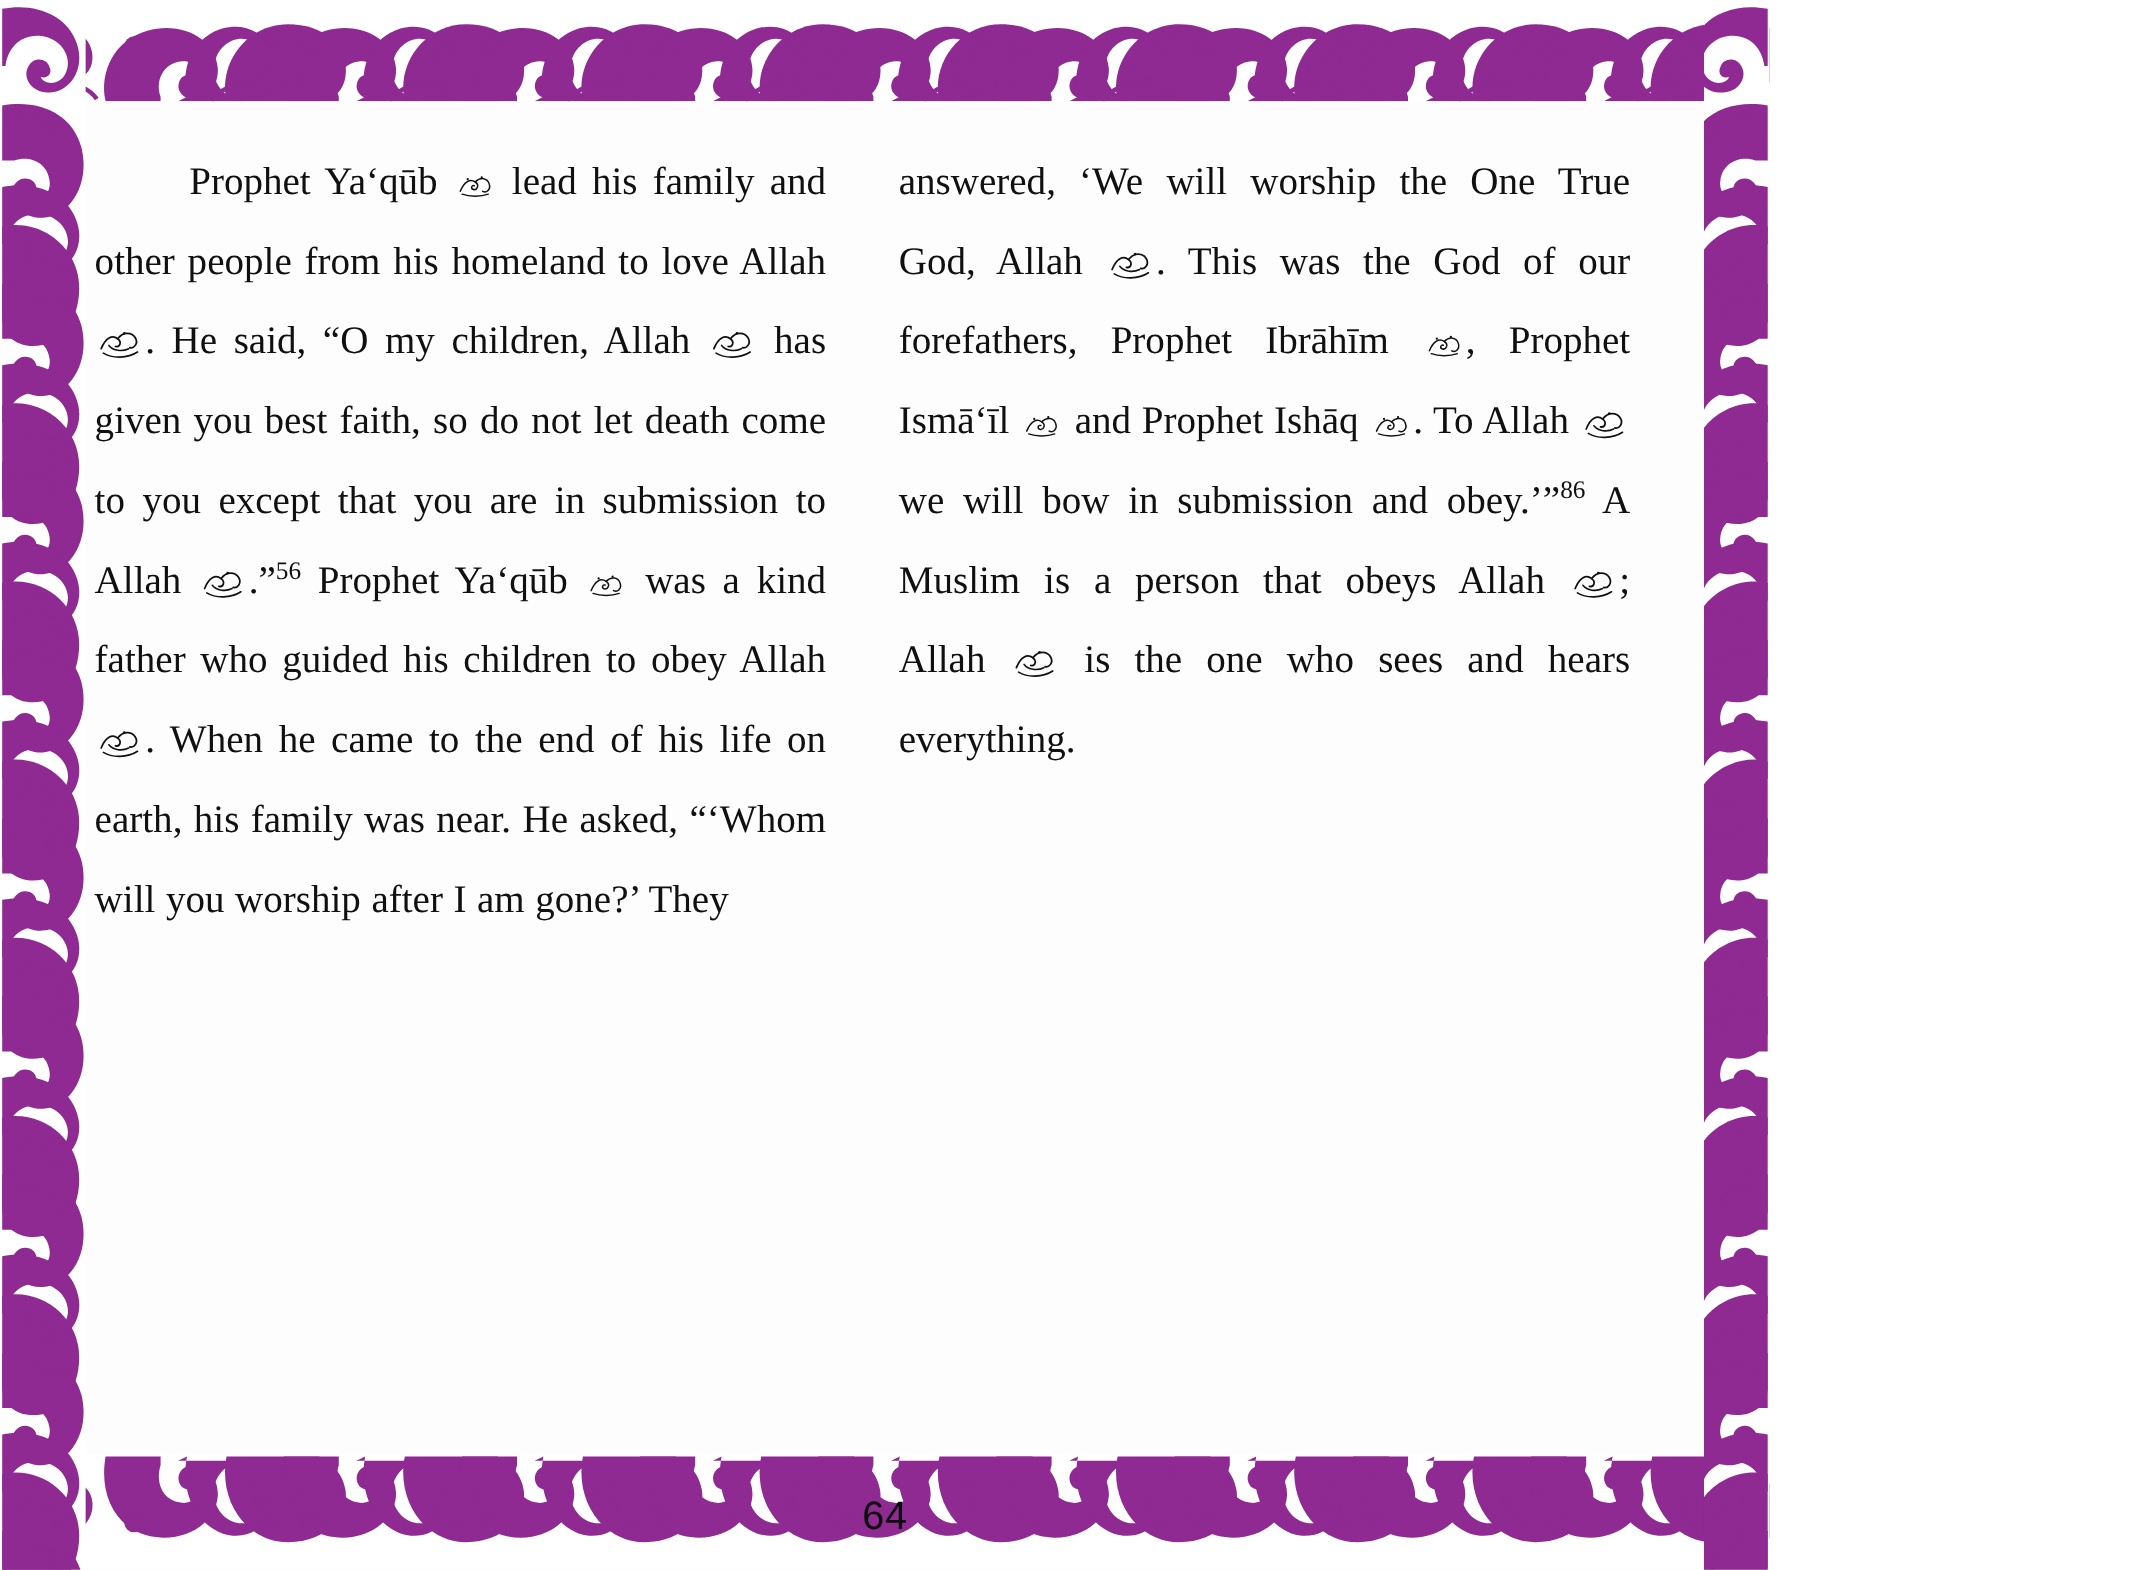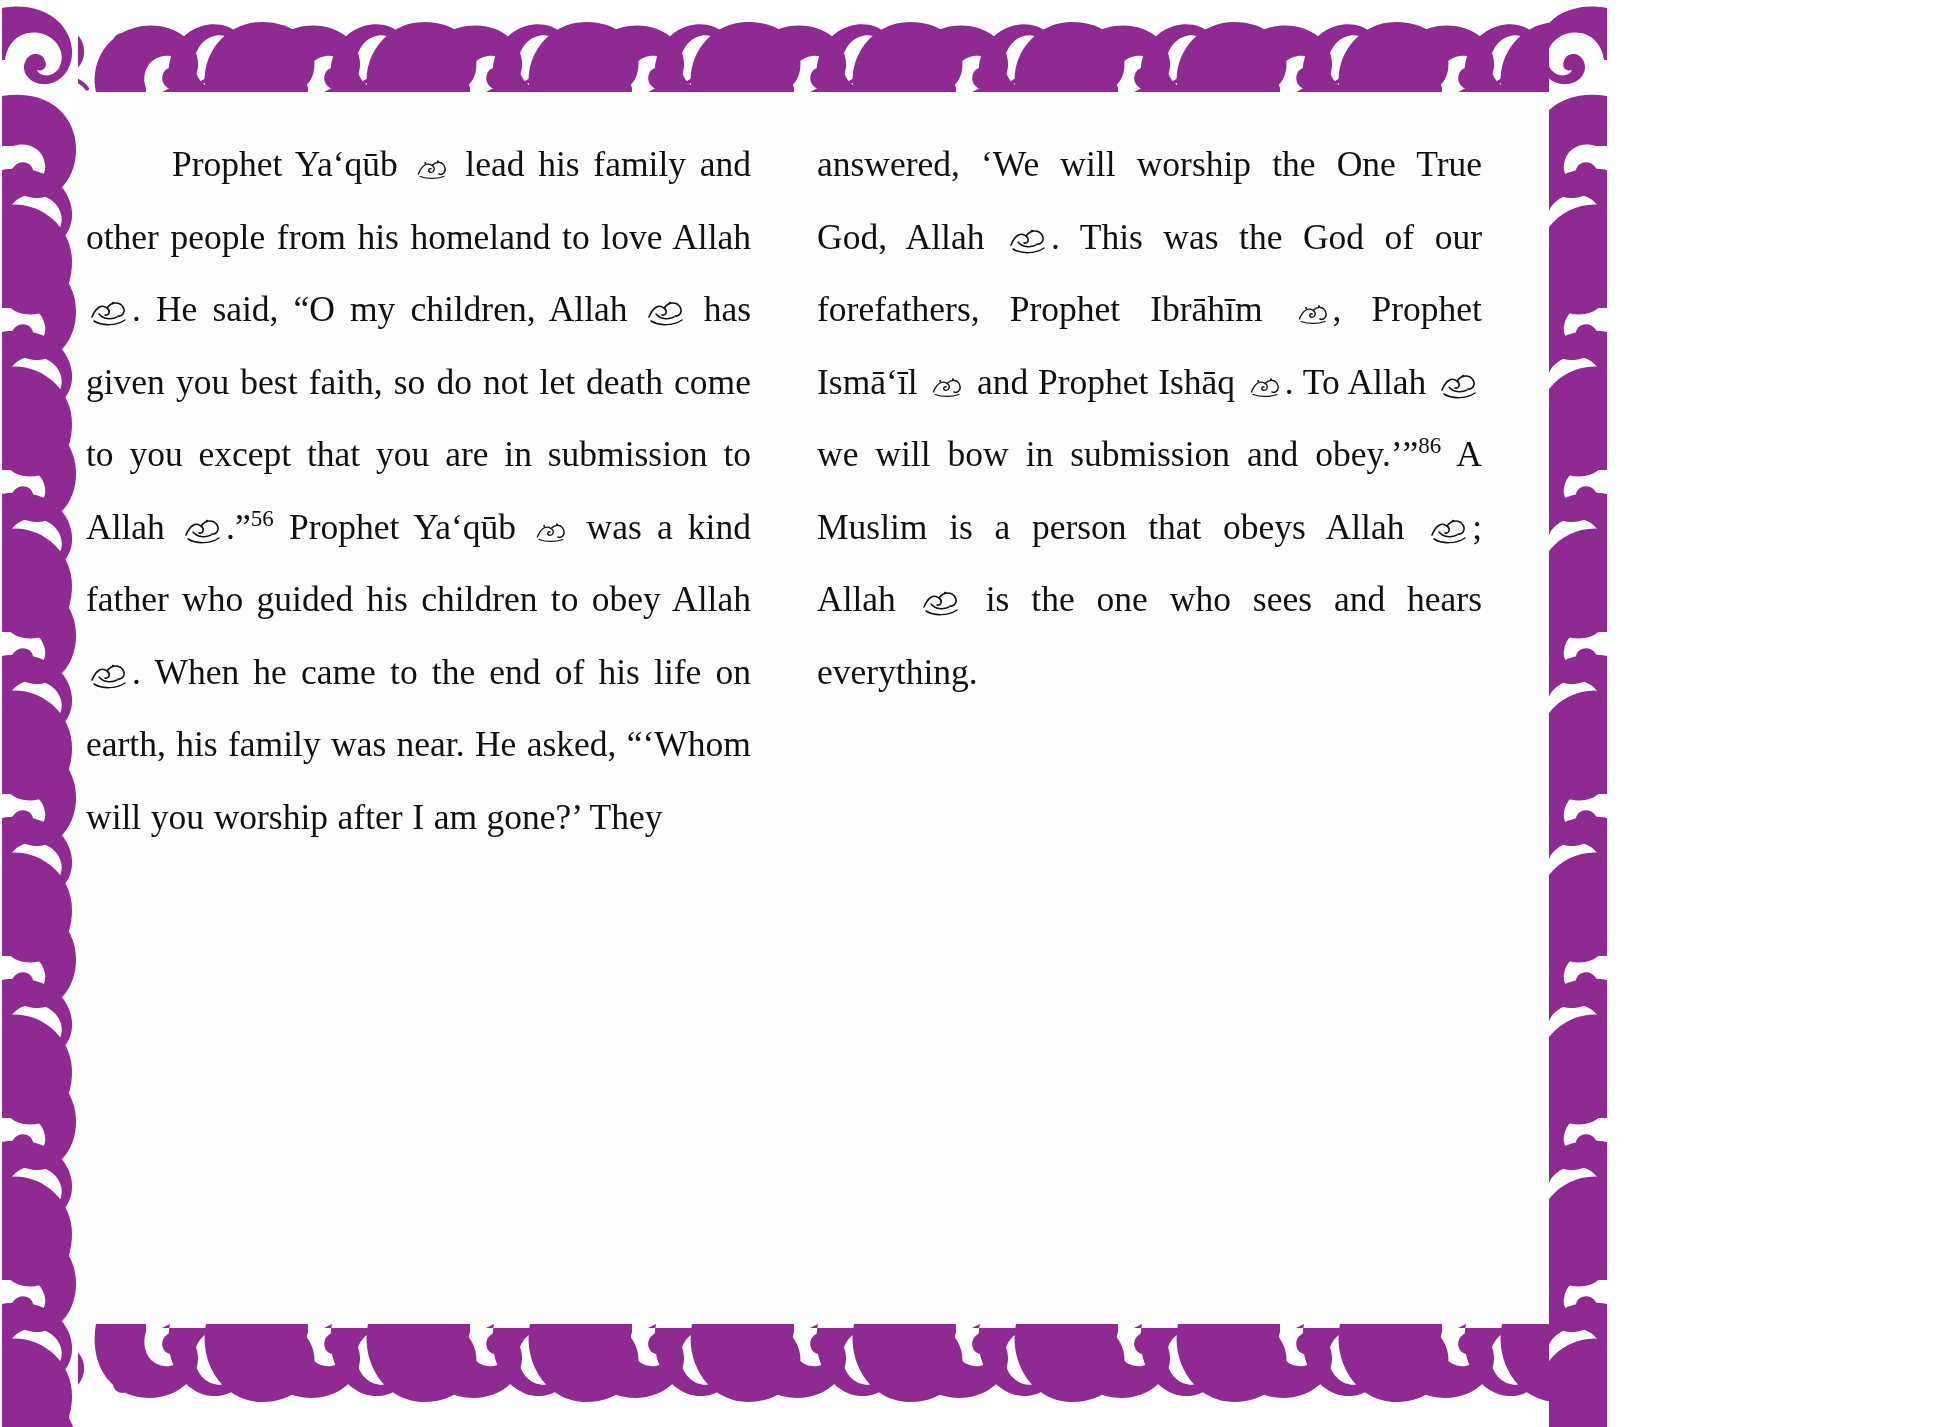--- a/index.html
+++ b/index.html
@@ -325,14 +325,15 @@
             </svg></span>; Allah <span class="honorific" title="سبحانه وتعالى"><svg viewBox="0 0 40 30" xmlns="http://www.w3.org/2000/svg">
               <path d="M3 20 C7 10 13 7 18 11 C22 14 20 19 16 18" fill="none" stroke="#111" stroke-width="1.6" stroke-linecap="round"></path>
               <path d="M18 11 C23 4 31 5 34 10 C37 15 33 20 29 19" fill="none" stroke="#111" stroke-width="1.6" stroke-linecap="round"></path>
               <path d="M5 24 C13 29 27 29 36 23" fill="none" stroke="#111" stroke-width="1.5" stroke-linecap="round"></path>
               <path d="M10 17 C14 22 22 23 28 20" fill="none" stroke="#111" stroke-width="1.4" stroke-linecap="round"></path>
               <circle cx="24" cy="6" r="1.2" fill="#111"></circle>
             </svg></span> is the one who sees and hears everything.</p>
     </div>
   </div>
 
+  <div class="page-number">64</div>
 
 </div>
 
 </body></html>

